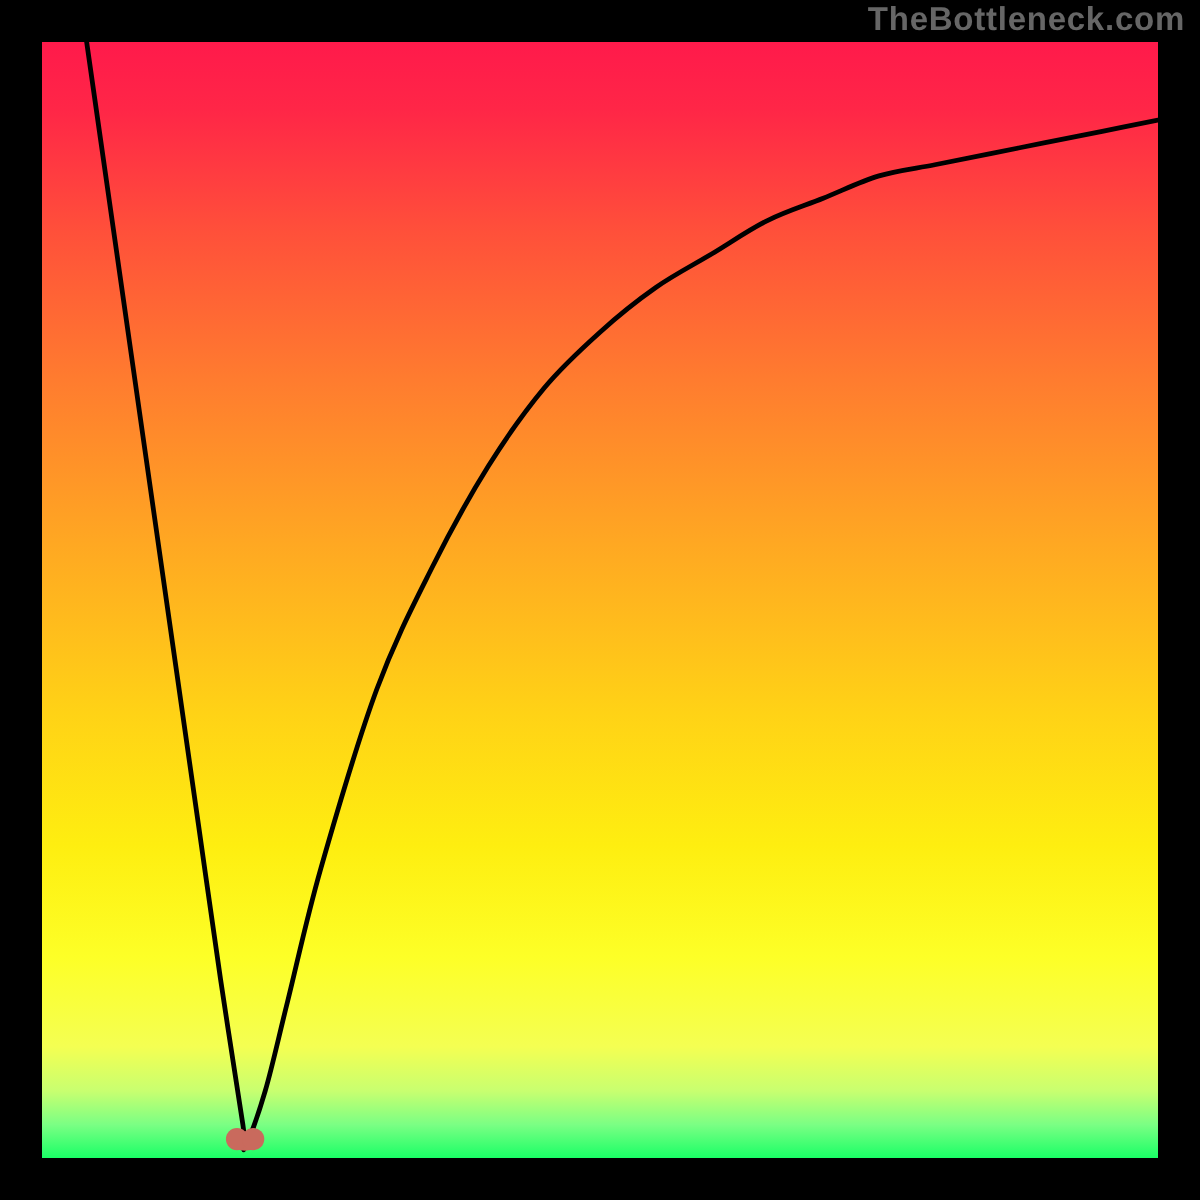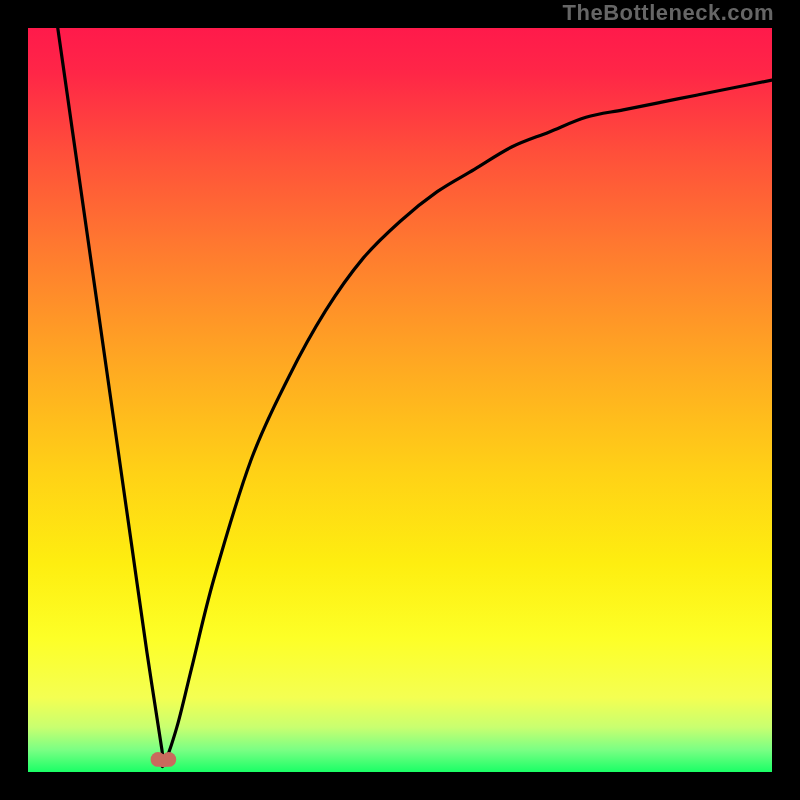--- a/index.html
+++ b/index.html
@@ -12,21 +12,21 @@
   }
   .frame {
     position: relative;
     width: 800px;
     height: 800px;
     background: #000;
   }
   .watermark {
     position: absolute;
     top: 0;
-    right: 26px;
+    right: 10px;
     color: #666;
     font-size: 22px;
     font-weight: bold;
     letter-spacing: 0.5px;
     z-index: 5;
   }
   .plot-area {
     position: absolute;
     top: 28px;
     left: 28px;

